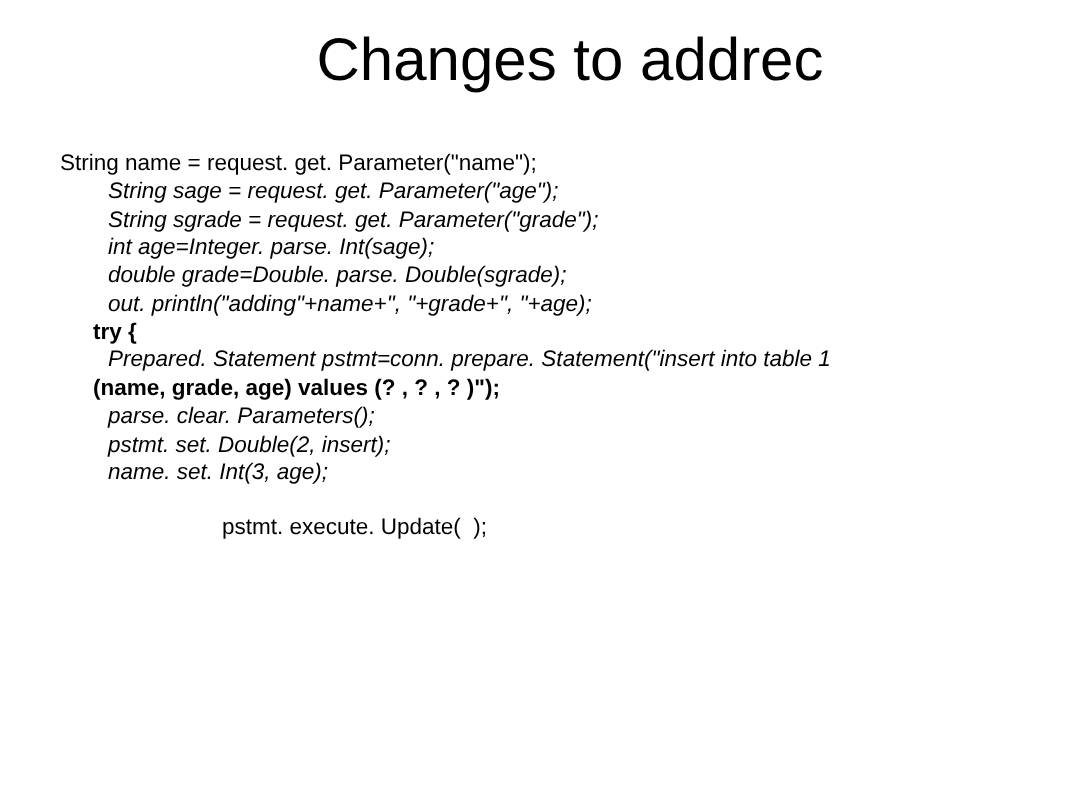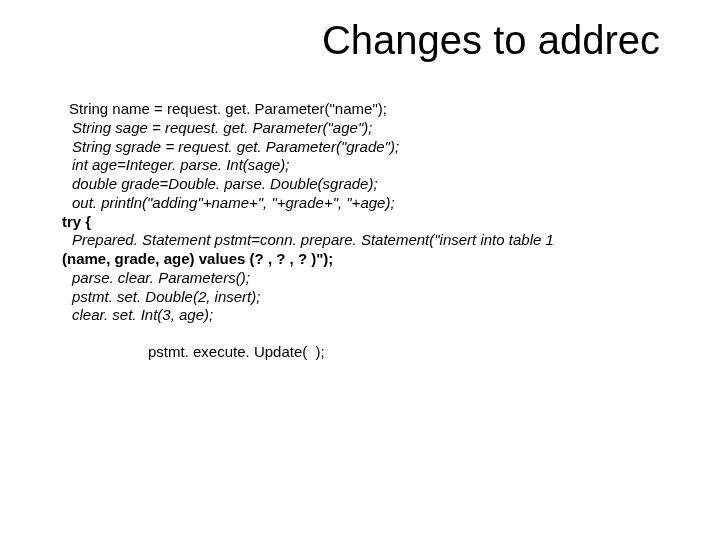--- a/index.html
+++ b/index.html
@@ -13,35 +13,35 @@
   }
   .slide {
     width: 720px;
     height: 540px;
     position: relative;
     box-sizing: border-box;
   }
   .title {
     font-size: 40px;
     font-weight: 400;
-    text-align: right;
+    text-align: center;
     padding-top: 18px;
     padding-left: 100px;
     padding-right: 60px;
     letter-spacing: 0px;
   }
   .body {
     position: absolute;
     top: 100px;
     left: 40px;
     right: 30px;
     font-size: 15px;
     line-height: 1.25;
   }
-  .l0 { padding-left: 0px; margin-left: 29px; }
+  .l0 { padding-left: 0px; }
   .l1 { padding-left: 32px; font-style: italic; }
   .l2 { padding-left: 22px; font-weight: bold; }
   .l3 { padding-left: 108px; }
   .line { white-space: pre-wrap; }
   .gap { height: 18px; }
 </style>
 </head>
 <body>
 <div class="slide">
 
@@ -54,18 +54,18 @@
     <div class="line l1">String sage = request. get. Parameter("age");</div>
     <div class="line l1">String sgrade = request. get. Parameter("grade");</div>
     <div class="line l1">int age=Integer. parse. Int(sage);</div>
     <div class="line l1">double grade=Double. parse. Double(sgrade);</div>
     <div class="line l1">out. println("adding"+name+", "+grade+", "+age);</div>
     <div class="line l2">try {</div>
     <div class="line l1">Prepared. Statement pstmt=conn. prepare. Statement("insert into table 1</div>
     <div class="line l2">(name, grade, age) values (? , ? , ? )");</div>
     <div class="line l1">parse. clear. Parameters();</div>
     <div class="line l1">pstmt. set. Double(2, insert);</div>
-    <div class="line l1">clear. set. Int(3, age);</div>
+    <div class="line l1">name. set. Int(3, age);</div>
     <div class="gap"></div>
     <div class="line l3">pstmt. execute. Update(  );</div>
   </div>
 
 </div>
 
 </body></html>

